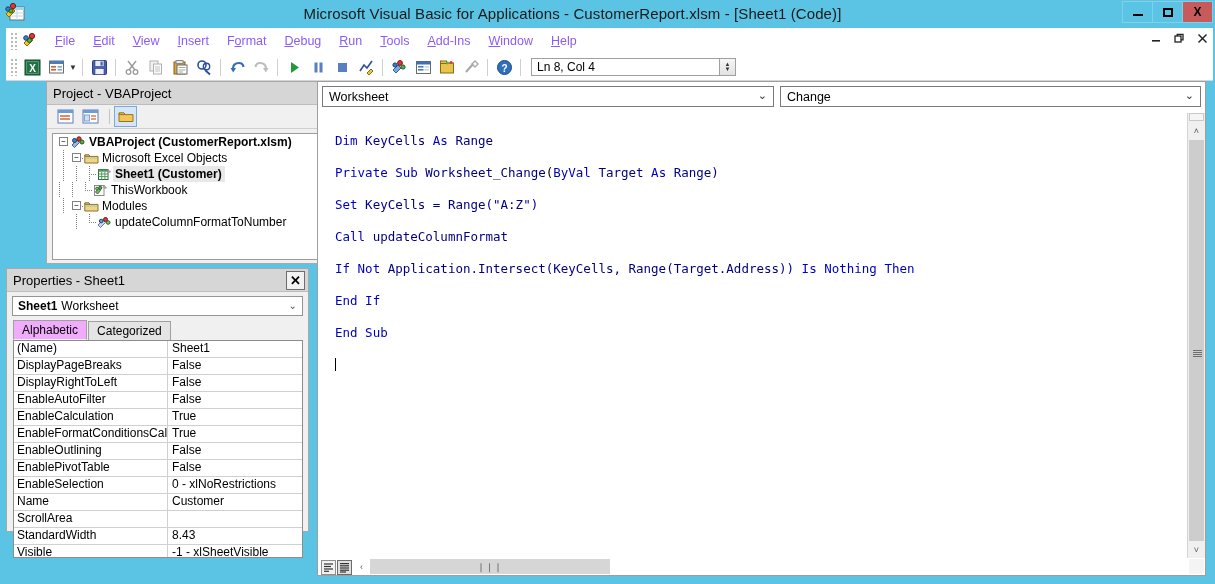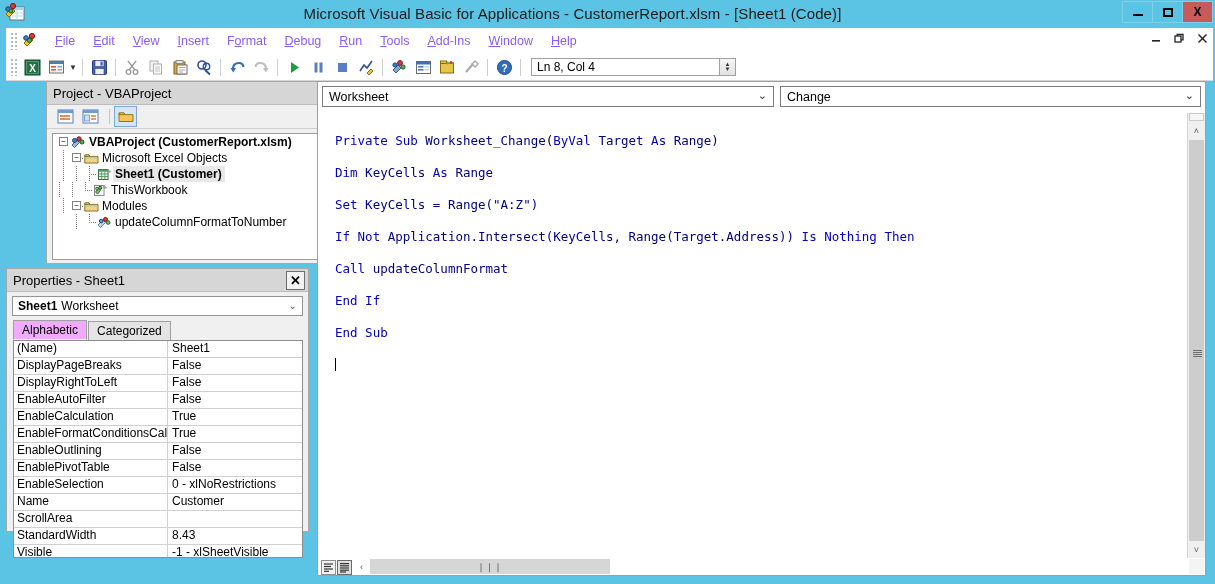--- a/index.html
+++ b/index.html
@@ -714,25 +714,25 @@
         <span class="carat">⌄</span>
       </div>
       <div class="combo right">
         <span>Change</span>
         <span class="carat">⌄</span>
       </div>
     </div>
 
     <div class="codebody">
       <div class="codearea">
+<div><span class="kw">Dim </span><span class="id">KeyCells </span><span class="kw">As </span><span class="id">Range</span></div>
 <div><span class="kw">Private Sub </span><span class="id">Worksheet_Change</span><span class="pl">(</span><span class="kw">ByVal </span><span class="id">Target </span><span class="kw">As </span><span class="id">Range)</span></div>
-<div><span class="kw">Dim </span><span class="id">KeyCells </span><span class="kw">As </span><span class="id">Range</span></div>
 <div><span class="kw">Set </span><span class="id">KeyCells = Range("A:Z")</span></div>
+<div><span class="kw">Call </span><span class="id">updateColumnFormat</span></div>
 <div><span class="kw">If Not </span><span class="id">Application.Intersect(KeyCells, Range(Target.Address)) </span><span class="kw">Is Nothing Then</span></div>
-<div><span class="kw">Call </span><span class="id">updateColumnFormat</span></div>
 <div><span class="kw">End If</span></div>
 <div><span class="kw">End Sub</span></div>
 <div><span class="caret"></span></div>
       </div>
 
       <div class="vscroll">
         <div class="vs-split"></div>
         <div class="vs-up">˄</div>
         <div class="vs-thumb">
           <div class="vs-grip"></div>

